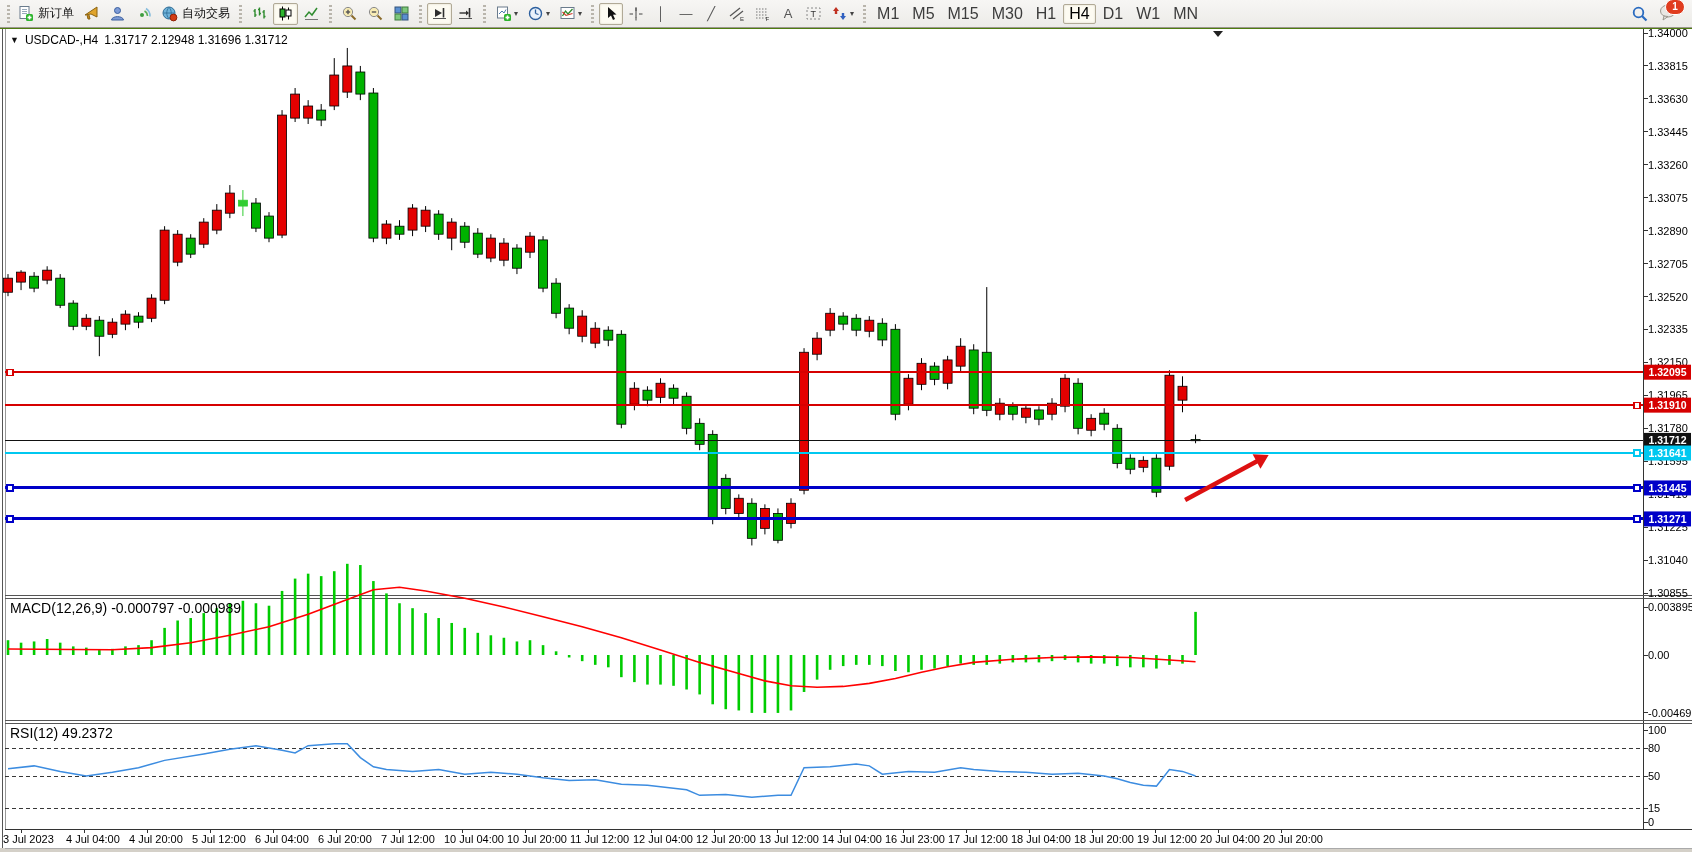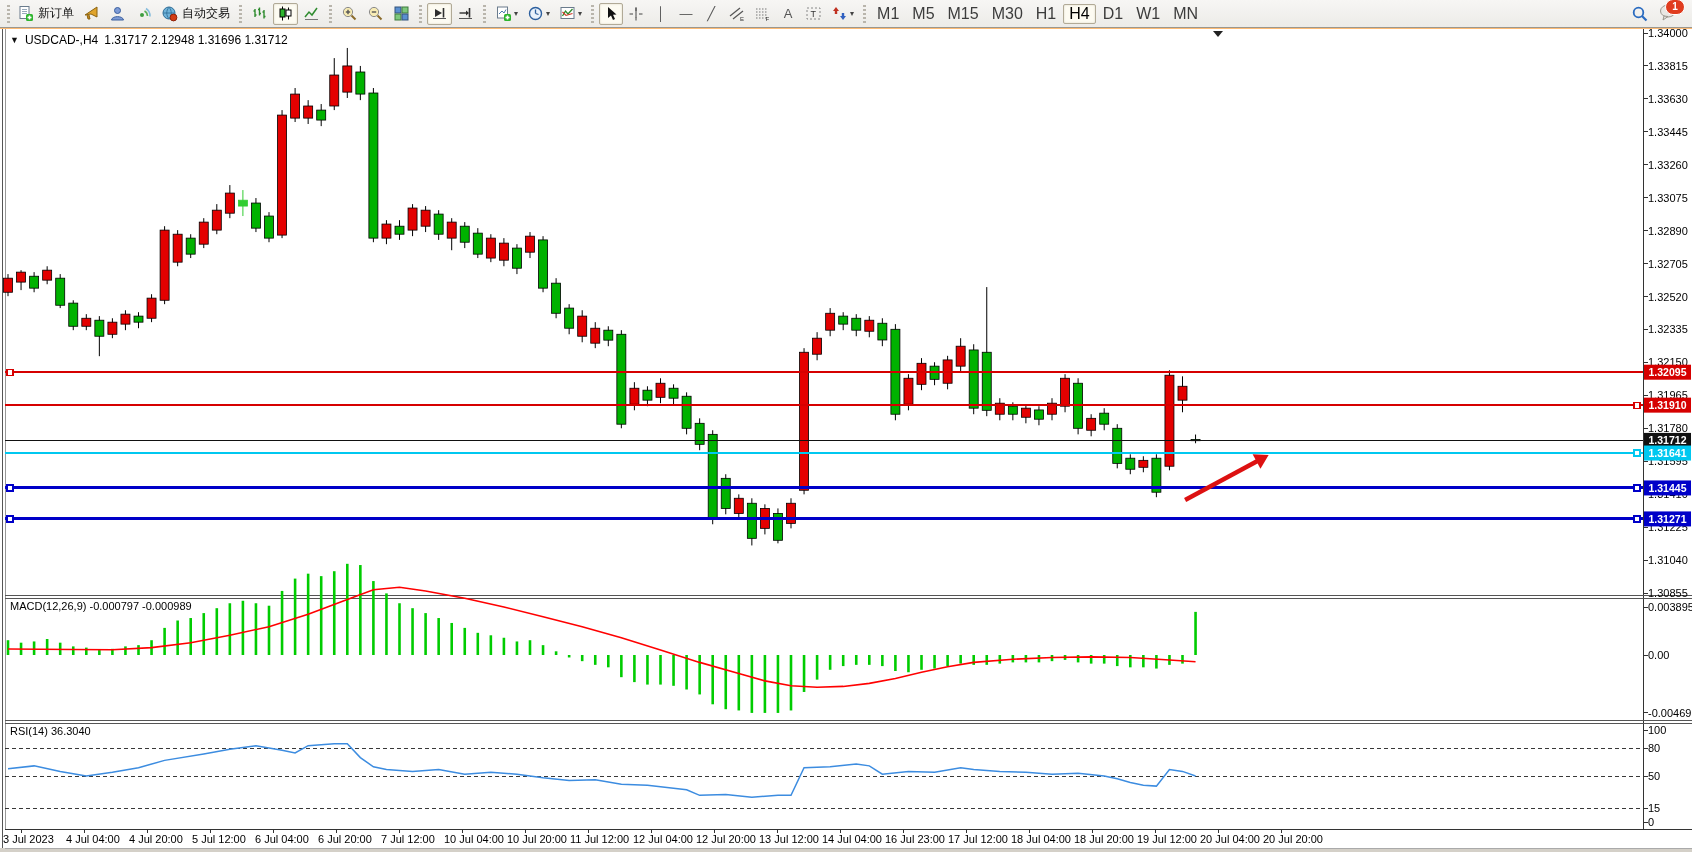--- a/index.html
+++ b/index.html
@@ -1,20 +1,20 @@
 <!DOCTYPE html>
 <html><head>
 <meta charset="utf-8">
 <style>
   html,body{margin:0;padding:0;}
   body{
     width:1692px;height:852px;background:#d4d0c8;
     font-family:"Liberation Sans",sans-serif;overflow:hidden;
   }
-  #stage{position:relative;width:1692px;height:832px;background:#fdba74;}
+  #stage{position:relative;width:1692px;height:832px;background:#4d7c0f;}
   
   #toolbar{
     position:absolute;top:0;left:0;width:1692px;height:28px;z-index:5;
     background:linear-gradient(#f7f6f4,#ecebe8);
     border-bottom:1px solid #9b978e;
     display:flex;align-items:center;padding-left:2px;box-sizing:border-box;
   }
   .tb-group{display:flex;align-items:center;gap:1px;padding:0 3px;height:28px;}
   .grip{width:3px;height:18px;margin:0 2px;
     background:repeating-linear-gradient(to bottom,#b9b5ac 0 2px,transparent 2px 4px);}
@@ -28,21 +28,21 @@
   .tf.active{background:#fdfbf2;border:1px solid #b1aa97;color:#000;}
   .tool-glyph{font-size:13px;color:#555;}
   #tb-right{margin-left:auto;display:flex;align-items:center;gap:10px;padding-right:14px;}
   .badge{
     position:absolute;top:-4px;right:-7px;min-width:14px;height:14px;border-radius:8px;
     background:#e03c1e;color:#fff;font-size:10px;font-weight:bold;
     display:flex;align-items:center;justify-content:center;padding:0 2px;
     border:1px solid #fff;
   }
   
-  .float-label{position:absolute;z-index:4;font-size:11px;color:#000;white-space:pre;}
+  .float-label{position:absolute;z-index:4;font-size:14px;color:#000;white-space:pre;}
   #chart-title{top:33px;left:10px;font-size:12px;display:flex;align-items:center;gap:6px;}
   #chart-title .tri{font-size:9px;color:#111;}
   #macd-label{top:600px;left:10px;}
   #rsi-label{top:725px;left:10px;}
   #chart-svg{position:absolute;top:0;left:0;z-index:1;}
   svg text{font-family:"Liberation Sans","DejaVu Sans",sans-serif;}
 </style>
 </head>
 <body>
 
@@ -723,14 +723,14 @@
       </g>
       <polygon points="1213,31 1223,31 1218,37" fill="#222"></polygon>
     </svg>
 
   <div id="chart-title" class="float-label">
     <span class="tri">▼</span>
     <span>USDCAD-,H4</span>
     <span>1.31717 2.12948 1.31696 1.31712</span>
   </div>
   <div id="macd-label" class="float-label">MACD(12,26,9) -0.000797 -0.000989</div>
-  <div id="rsi-label" class="float-label">RSI(14) 36.3040</div>
+  <div id="rsi-label" class="float-label">RSI(12) 49.2372</div>
 </div>
 
 </body></html>

